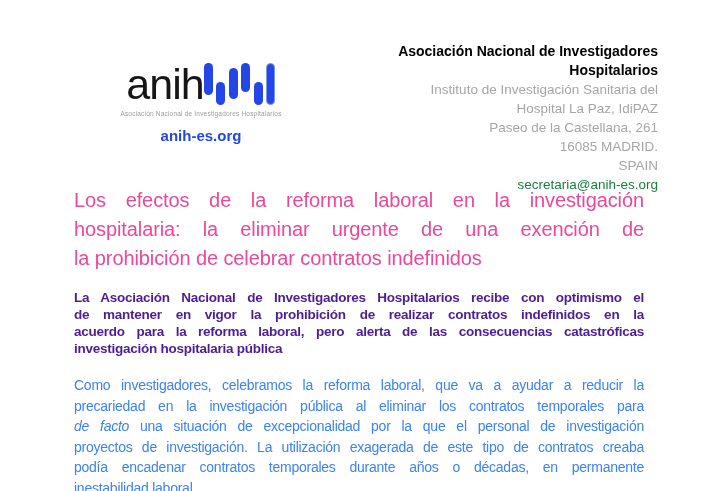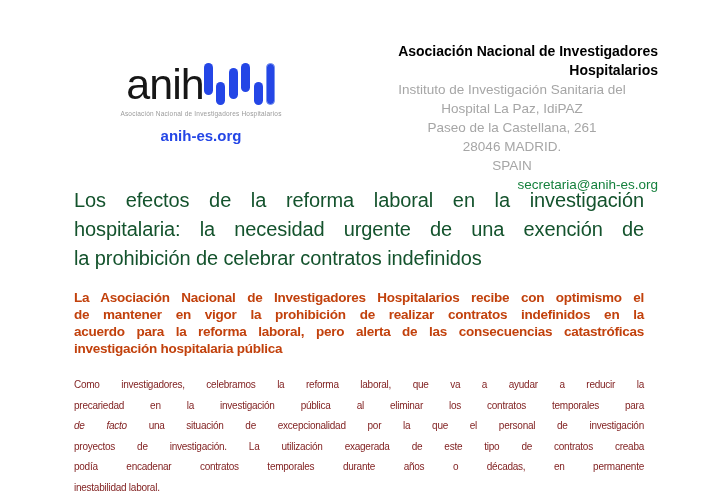--- a/index.html
+++ b/index.html
@@ -82,21 +82,20 @@
   .org-name {
     font-size: 14px;
     font-weight: bold;
     line-height: 19px;
     color: #000000;
   }
   .addr-line {
     font-size: 13.5px;
     line-height: 19px;
     color: #a6a6a6;
-    text-align: center;
   }
   .email-link {
     display: inline-block;
     font-size: 13.5px;
     line-height: 19px;
     color: #15803d;
     text-decoration: none;
     cursor: pointer;
   }
 
@@ -107,37 +106,37 @@
     top: 186px;
     width: 570px;
   }
   .jline { text-align: justify; text-align-last: justify; }
   .jline.last { text-align-last: left; }
 
   h1.title { font-weight: normal; }
   .title .jline {
     font-size: 20px;
     line-height: 29px;
-    color: #14532d;
+    color: #ec4899;
     letter-spacing: -0.1px;
   }
   .lead { margin-top: 16px; }
   .lead .jline {
     font-size: 13.5px;
     font-weight: bold;
     line-height: 17px;
     letter-spacing: -0.25px;
-    color: #c2410c;
+    color: #4c1d95;
   }
   .body-par { margin-top: 18px; }
   .body-par .jline {
-    font-size: 10px;
+    font-size: 14px;
     line-height: 20.5px;
     letter-spacing: -0.25px;
-    color: #7f1d1d;
+    color: #3b82f6;
   }
   .body-par .it { font-style: italic; }
 </style>
 </head>
 <body>
 
 <div class="page">
 
   <div class="header-left">
     <div class="logo-row">
@@ -153,29 +152,29 @@
     </div>
     <div class="tagline">Asociación Nacional de Investigadores Hospitalarios</div>
     <a class="site-link">anih-es.org</a>
   </div>
 
   <div class="header-right">
     <div class="org-name">Asociación Nacional de Investigadores Hospitalarios</div>
     <div class="addr-line">Instituto de Investigación Sanitaria del</div>
     <div class="addr-line">Hospital La Paz, IdiPAZ</div>
     <div class="addr-line">Paseo de la Castellana, 261</div>
-    <div class="addr-line">28046 MADRID.</div>
+    <div class="addr-line">16085 MADRID.</div>
     <div class="addr-line">SPAIN</div>
     <a class="email-link">secretaria@anih-es.org</a>
   </div>
 
   <div class="main">
     <h1 class="title">
       <div class="jline">Los efectos de la reforma laboral en la investigación</div>
-      <div class="jline">hospitalaria: la necesidad urgente de una exención de</div>
+      <div class="jline">hospitalaria: la eliminar urgente de una exención de</div>
       <div class="jline last">la prohibición de celebrar contratos indefinidos</div>
     </h1>
 
     <div class="lead">
       <div class="jline">La Asociación Nacional de Investigadores Hospitalarios recibe con optimismo el</div>
       <div class="jline">de mantener en vigor la prohibición de realizar contratos indefinidos en la</div>
       <div class="jline">acuerdo para la reforma laboral, pero alerta de las consecuencias catastróficas</div>
       <div class="jline last">investigación hospitalaria pública</div>
     </div>
 

